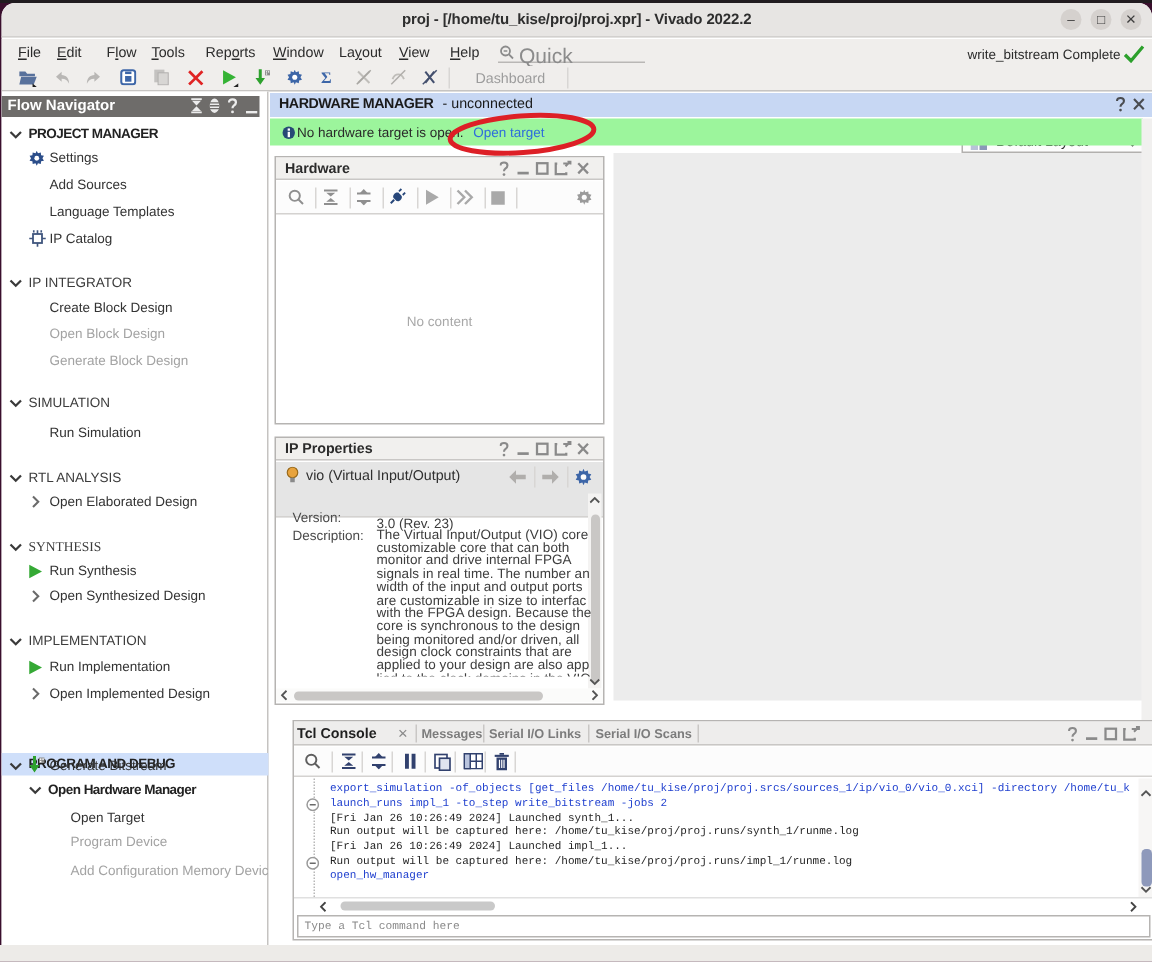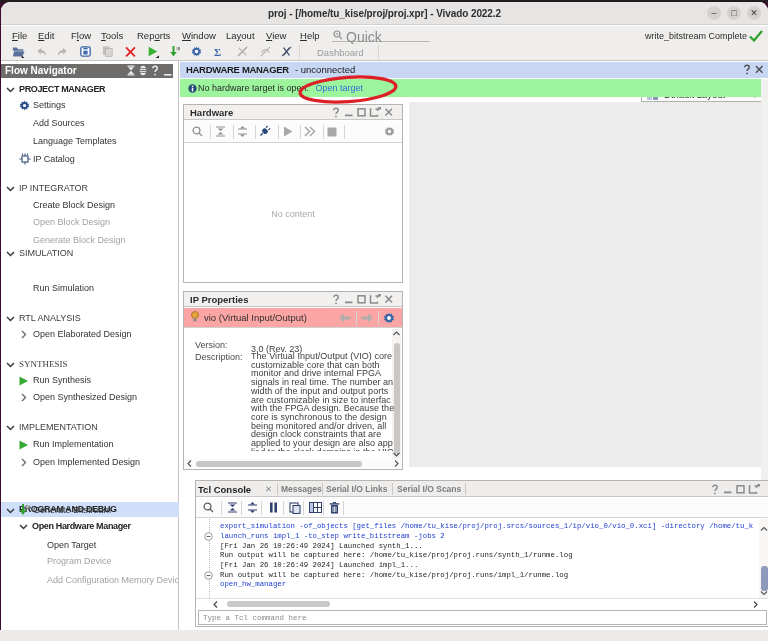--- a/index.html
+++ b/index.html
@@ -34,21 +34,21 @@
 #hwbar { top:60px; left:179px; width:589px; height:16px; background:#c7d7f3; font-size:9.5px; color:#1a1a1a; }
 #greenbar { top:77px; left:179px; width:582px; height:17.5px; background:#9cf59c; font-size:9px; color:#2a2a2a; }
 #workspace { top:100px; left:408px; width:353px; height:365px; background:#ececec; }
 
 .panel { background:#ffffff; border:1px solid #b6b4b2; }
 .phead { position:absolute; top:0; left:0; right:0; height:15px; background:#f1f0ee; border-bottom:1px solid #c9c7c5; font-size:9.5px; font-weight:bold; color:#2b2b2b; }
 #hwpanel { top:102px; left:182px; width:220px; height:179px; }
 #hwtools { position:absolute; top:16px; left:0; right:0; height:22px; background:#fcfcfc; border-bottom:1px solid #d4d2d0; }
 #nocontent { top:104px; left:0; width:218px; text-align:center; color:#a8a8a8; font-size:9px; }
 #ippanel { top:289px; left:182px; width:220px; height:179px; }
-#iprow { position:absolute; top:16px; left:0; right:0; height:20px; background:#fca5a5; border-bottom:1px solid #d4d2d0; font-size:9.5px; color:#2f2f2f; }
+#iprow { position:absolute; top:16px; left:0; right:0; height:37px; background:#e5e5e5; border-bottom:1px solid #d4d2d0; font-size:9.5px; color:#2f2f2f; }
 .iplabel { position:absolute; left:11px; font-size:9px; color:#4a4a4a; }
 .ipval { position:absolute; left:67px; font-size:9px; color:#3d3d3d; }
 #ipdesc { position:absolute; top:60px; height:99px; left:67px; width:147px; font-size:9px; letter-spacing:0.05px; line-height:8.7px; color:#3d3d3d; white-space:nowrap; overflow:hidden; }
 
 #tclpanel { top:478px; left:183px; width:575px; height:147px;margin-left:11px; }
 .tab { position:absolute; top:3px; height:16px; font-size:8.5px; font-weight:bold; color:#7c7c7c; }
 .tabsep { position:absolute; top:2px; width:1px; height:12px; background:#c9c7c5; }
 #tcltools { position:absolute; top:17px; left:0; right:0; height:20px; background:#fcfcfc; border-bottom:1px solid #d4d2d0; }
 #console { position:absolute; top:38px; left:0; right:0; height:79px; background:#ffffff; font-family:"Liberation Mono", monospace; font-size:7.35px; white-space:pre; }
 .cline { position:absolute; left:24px; }
@@ -214,21 +214,21 @@
       </div>
     <div class="fnrow" style="top:136px;">
         <span style="position:absolute;left:32px;">Create Block Design</span>
       </div>
     <div class="fnrow fndis" style="top:153px;">
         <span style="position:absolute;left:32px;">Open Block Design</span>
       </div>
     <div class="fnrow fndis" style="top:170.5px;">
         <span style="position:absolute;left:32px;">Generate Block Design</span>
       </div>
-    <div class="fnrow" style="top:184px;">
+    <div class="fnrow" style="top:199px;">
         <svg class="chev" width="9" height="6" viewBox="0 0 9 6" style="left:5px;top:6px;">
           <path d="M1 1 L4.5 4.5 L8 1" stroke="#3a3a3a" stroke-width="1.5" fill="none"></path>
         </svg>
         <span style="position:absolute;left:18px;color:#3c3c3c;">SIMULATION</span>
       </div>
     <div class="fnrow" style="top:218.5px;">
         <span style="position:absolute;left:32px;">Run Simulation</span>
       </div>
     <div class="fnrow" style="top:249px;">
         <svg class="chev" width="9" height="6" viewBox="0 0 9 6" style="left:5px;top:6px;">

